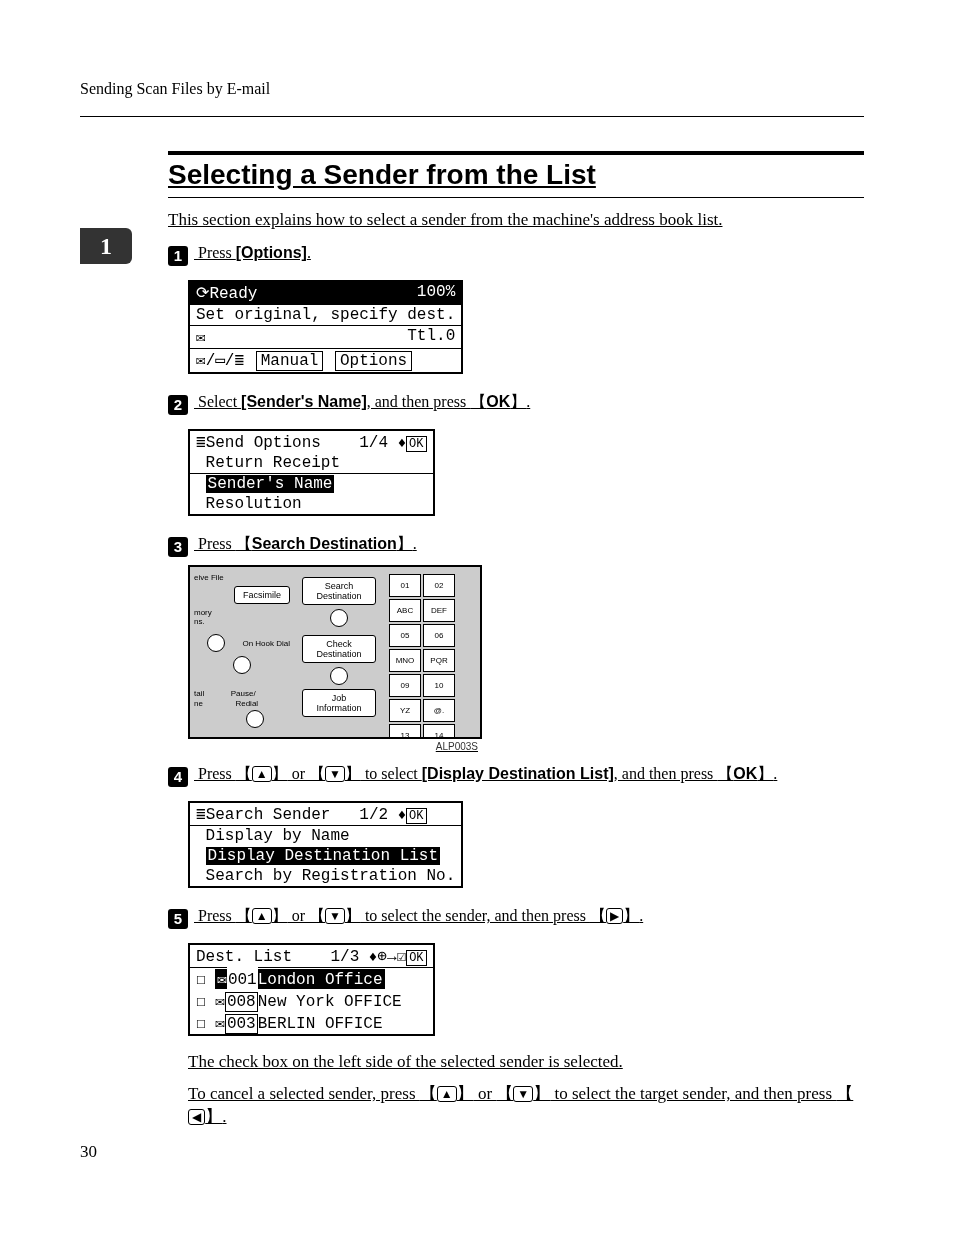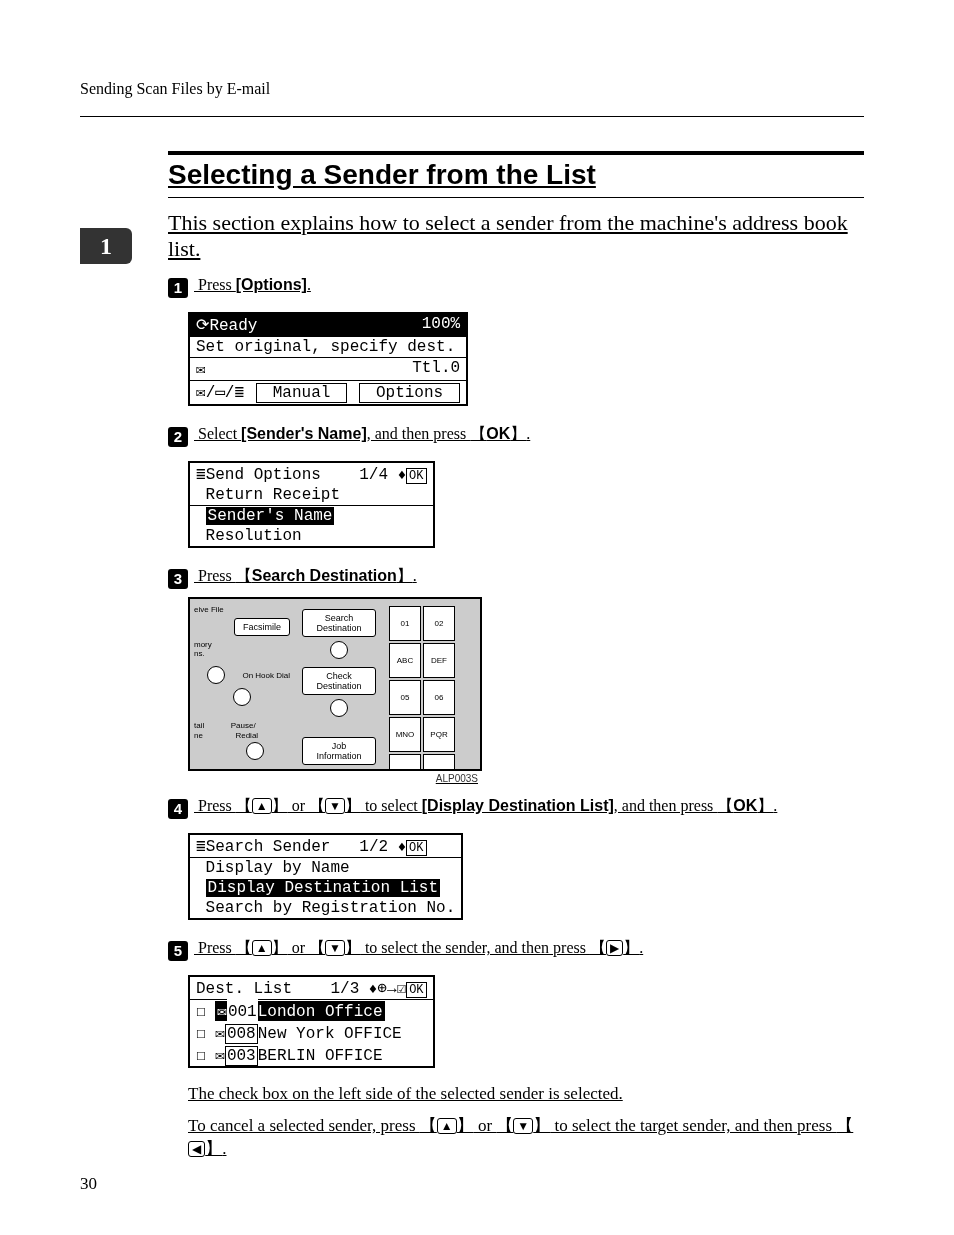--- a/index.html
+++ b/index.html
@@ -36,21 +36,21 @@
     font-weight: bold;
     margin: 0 0 6px 0;
     border-top: 4px solid #000;
     padding-top: 4px;
   }
   .h1-underline {
     border-bottom: 1.5px solid #000;
     margin-bottom: 12px;
   }
   .intro {
-    font-size: 22px;
+    font-size: 17px;
     margin-bottom: 14px;
   }
   .step {
     margin: 12px 0 8px 0;
     font-size: 16px;
   }
   .step-num {
     display: inline-block;
     width: 20px;
     height: 20px;
@@ -98,21 +98,21 @@
   }
   .lcd .row:first-child { border-top: none; }
   .lcd .row.inv {
     background: #000;
     color: #fff;
   }
   .lcd .invspan { background:#000; color:#fff; padding:0 2px; display:inline-block; }
   .lcd .boxbtn {
     display: inline-block;
     border: 1px solid #000;
-    padding: 0 16px;
+    padding: 0 4px;
     margin-left: 2px;
   }
   .lcd .small-ok { font-size:12px; border:1px solid #000; padding:0 2px; }
   .lcd .arrows { font-size:14px; }
 
   .panel-fig {
     margin: 8px 0 2px 20px;
     position: relative;
     width: 290px;
     height: 170px;
@@ -129,21 +129,21 @@
     background:#fff; border:1px solid #000; border-radius:3px;
     text-align:center; padding:3px 2px; margin:4px 0; font-size:9px;
   }
   .panel-fig .round {
     width:16px; height:16px; border:1px solid #000; border-radius:50%;
     background:#fff; margin:2px auto;
   }
   .panel-fig .label { font-size:8px; color:#000; }
   .panel-fig .numkey {
     display:inline-block; width:30px; background:#fff; border:1px solid #000;
-    text-align:center; font-size:8px; padding:12px 0; margin:1px;
+    text-align:center; font-size:8px; padding:6px 0; margin:1px;
   }
   .fig-caption { font-size:10px; font-family:Arial; text-align:right; margin:2px 0 10px 20px; width:290px; color:#333;}
   .body-text { font-size:17px; margin:10px 0 4px 20px; }
   .page-num { font-size:17px; position: relative; top: 10px;}
   .content-block { margin-left: 0px; }
   .indent { margin-left: 88px; text-decoration: underline; } 
 </style>
 </head>
 <body>
 
@@ -207,21 +207,21 @@
         </div>
         <div class="round" style="margin-left:52px"></div>
       </div>
       <div class="col2">
         <div class="btn" style="white-space:pre-line">Search
 Destination</div>
         <div class="round"></div>
         <div class="btn" style="white-space:pre-line;margin-top:8px">Check
 Destination</div>
         <div class="round"></div>
-        <div class="btn" style="white-space:pre-line;margin-top:20px">Job
+        <div class="btn" style="white-space:pre-line;margin-top:4px">Job
 Information</div>
       </div>
       <div class="col3" id="keypad"><span class="numkey">01</span><span class="numkey">02</span><span class="numkey">ABC</span><span class="numkey">DEF</span><span class="numkey">05</span><span class="numkey">06</span><span class="numkey">MNO</span><span class="numkey">PQR</span><span class="numkey">09</span><span class="numkey">10</span><span class="numkey">YZ</span><span class="numkey">@.</span><span class="numkey">13</span><span class="numkey">14</span></div>
     </div>
     <div class="fig-caption">ALP003S</div>
 
     
     <div class="step">
       <span class="step-num">4</span>
       <span>Press </span>【<span class="arrow-key">▲</span>】<span> or </span>【<span class="arrow-key">▼</span>】<span> to select </span><span class="bold-sans">[Display Destination List]</span><span>, and then press </span><span class="key">OK</span><span>.</span>

